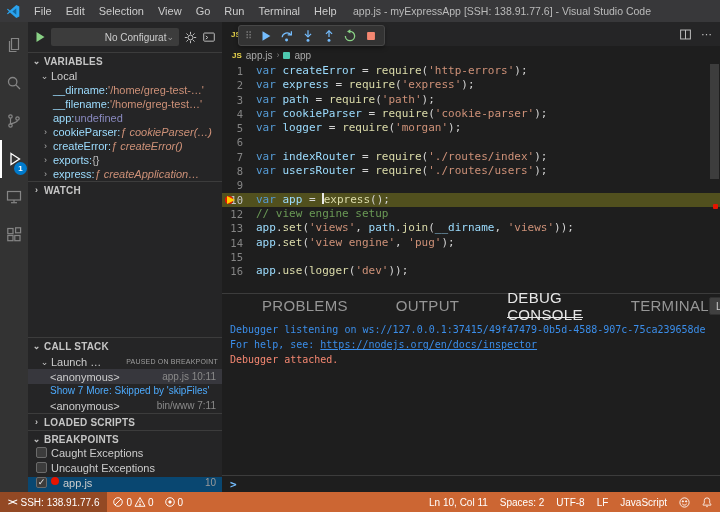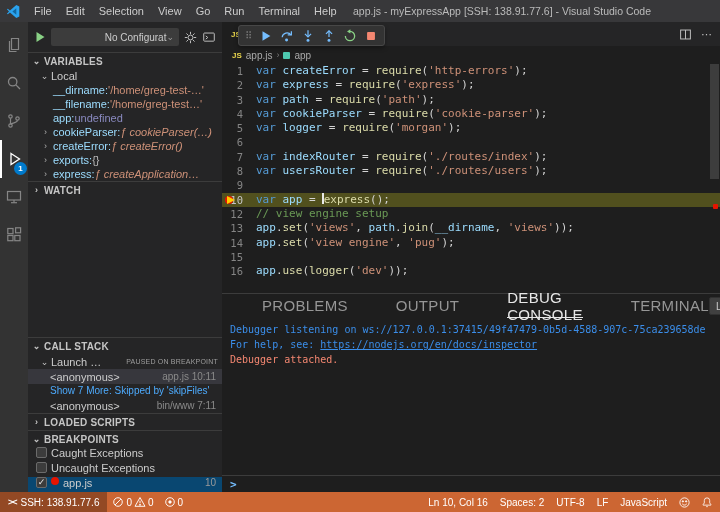--- a/index.html
+++ b/index.html
@@ -469,21 +469,21 @@
       <span>0</span>
     </div>
     <div class="sb-group">
       <svg width="12" height="12" viewBox="0 0 14 14" fill="none" stroke="#ffffff" stroke-width="1.1">
         <circle cx="7" cy="7" r="5"></circle>
           <circle cx="7" cy="7" r="1.4" fill="#ffffff"></circle>
       </svg>
       <span>0</span>
     </div>
     <div class="sb-right">
-        <div class="sb-item">Ln 10, Col 16</div>
+        <div class="sb-item">Ln 10, Col 11</div>
         <div class="sb-item">Spaces: 2</div>
         <div class="sb-item">UTF-8</div>
         <div class="sb-item">LF</div>
         <div class="sb-item">JavaScript</div>
       </div>
     <div class="sb-icon-btn">
       <svg width="13" height="13" viewBox="0 0 16 16" fill="none" stroke="#ffffff" stroke-width="1.1">
         <circle cx="8" cy="8" r="5.7"></circle>
           <circle cx="6" cy="6.6" r="0.8" fill="#ffffff"></circle>
           <circle cx="10" cy="6.6" r="0.8" fill="#ffffff"></circle>

